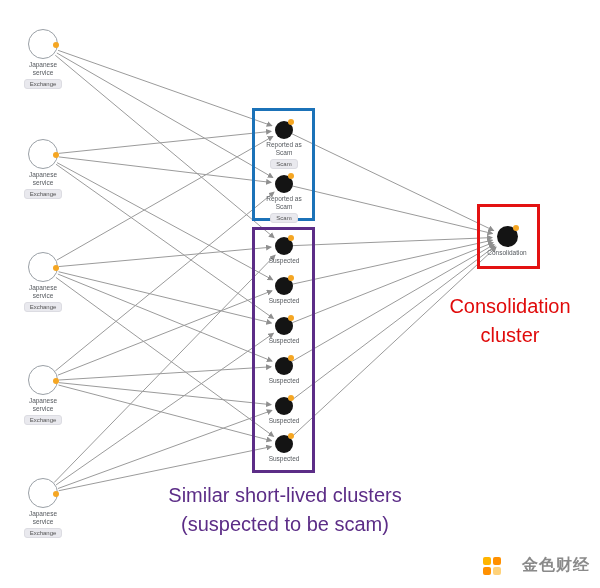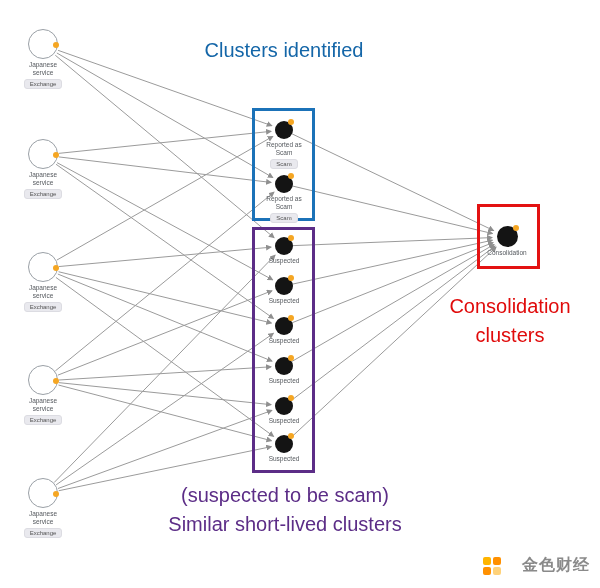--- a/index.html
+++ b/index.html
@@ -74,31 +74,30 @@
       <line x1="291.7904306107235" y1="361.49342803236175" x2="494.01594898212755" y2="244.51095327939706" stroke="#9b9b9b" stroke-width="1" marker-end="url(#arrow)"></line>
       <line x1="291.17289091170124" y1="400.5640423135538" x2="495.0451818138313" y2="246.05992947741038" stroke="#9b9b9b" stroke-width="1" marker-end="url(#arrow)"></line>
       <line x1="290.5961948381114" y1="437.8770747466858" x2="496.00634193648096" y2="247.2048754221903" stroke="#9b9b9b" stroke-width="1" marker-end="url(#arrow)"></line>
     </svg>
 
   <div class="box blue" style="left:252px;top:108px;width:63px;height:113px"></div>
   <div class="box purple" style="left:252px;top:227px;width:63px;height:246px"></div>
   <div class="box red" style="left:477px;top:204px;width:63px;height:65px"></div>
 
   <div class="annot blue" style="left:184px;top:36px;width:200px">
-    <div>Clusters identified</div>
   </div>
 
   <div class="annot red" style="left:420px;top:292px;width:180px">
     <div>Consolidation</div>
-    <div>clusters</div>
+    <div>cluster</div>
   </div>
 
   <div class="annot purple" style="left:125px;top:481px;width:320px">
+    <div>Similar short-lived clusters</div>
     <div>(suspected to be scam)</div>
-    <div>Similar short-lived clusters</div>
   </div>
 
   <div id="nodes">
       <div class="node exchange" style="left: 11px; top: 29px;">
         <div class="circle">
           <span class="dot"></span>
         </div>
         <div class="nlabel">Japanese service</div>
         <div class="badge">Exchange</div>
       </div>

